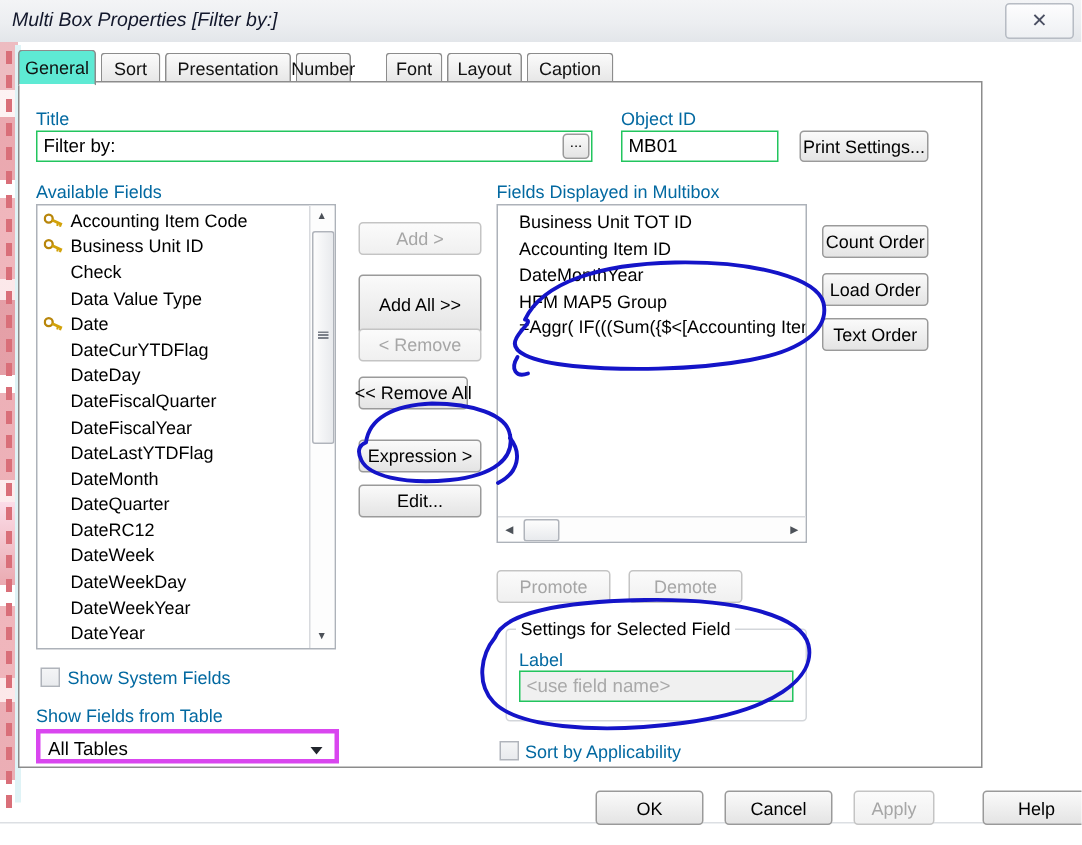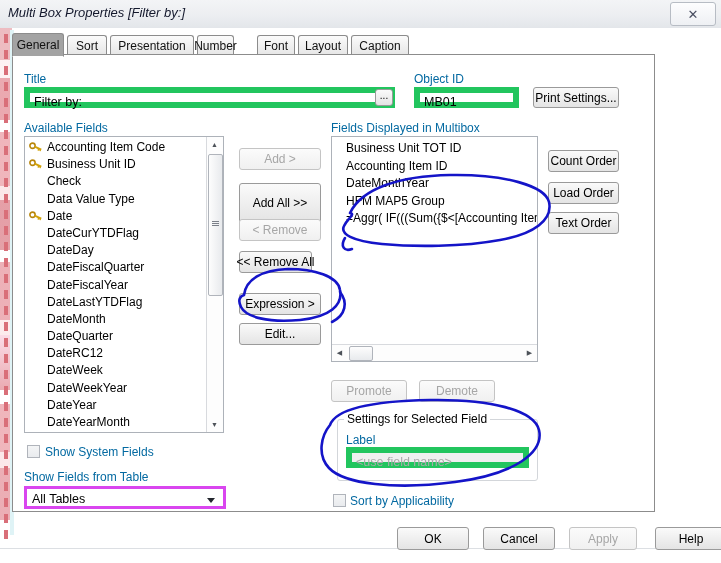--- a/index.html
+++ b/index.html
@@ -39,29 +39,29 @@
     display:flex;align-items:center;justify-content:center;}
   .close-x{font-size:13px;color:#4a4f62;font-family:"DejaVu Sans",sans-serif;}
 
   
   .tabstrip{position:absolute;left:12px;top:33px;width:700px;height:22px;}
   .tab{position:absolute;top:2px;height:20px;border:1px solid #8c8c8c;
     border-bottom:none;border-radius:3px 3px 0 0;
     background:linear-gradient(to bottom,#fbfbfb,#e6e6e6);
     display:flex;align-items:center;justify-content:center;
     padding:0 8px;font-size:12px;color:#111;box-sizing:border-box;}
-  .tab.active{top:0;height:24px;background:#a3a3a3;border-color:#8c8c8c;
+  .tab.active{top:0;height:24px;background:#5eead4;border-color:#8c8c8c;
     border-bottom:1px solid #fff;z-index:4;}
 
   .panel{position:absolute;left:12px;top:54px;width:643px;height:458px;
     background:#fff;border:1px solid #8c8c8c;box-sizing:border-box;}
 
   .lbl{position:absolute;font-size:12px;color:#0369a1;white-space:nowrap;}
 
-  .txtbox{position:absolute;box-sizing:border-box;border:6px solid #22c55e;
+  .txtbox{position:absolute;box-sizing:border-box;border:1px solid #22c55e;
     background:#fff;font-size:12.5px;color:#000;padding:2px 4px;
     font-family:"Liberation Sans",sans-serif;}
 
   .btn{position:absolute;box-sizing:border-box;border:1px solid #9a9a9a;
     border-radius:3px;background:linear-gradient(to bottom,#fafafa,#e4e4e4);
     font-size:12px;color:#000;display:flex;align-items:center;justify-content:center;
     font-family:"Liberation Sans",sans-serif;white-space:nowrap;}
   .btn.disabled{color:#a6a6a6;border-color:#c4c4c4;
     background:linear-gradient(to bottom,#fbfbfb,#f0f0f0);}
 
@@ -166,20 +166,21 @@
           </svg><span>Date</span></div>
         <div class="list-item"><span>DateCurYTDFlag</span></div>
         <div class="list-item"><span>DateDay</span></div>
         <div class="list-item"><span>DateFiscalQuarter</span></div>
         <div class="list-item"><span>DateFiscalYear</span></div>
         <div class="list-item"><span>DateLastYTDFlag</span></div>
         <div class="list-item"><span>DateMonth</span></div>
         <div class="list-item"><span>DateQuarter</span></div>
         <div class="list-item"><span>DateRC12</span></div>
         <div class="list-item"><span>DateWeek</span></div>
+        <div class="list-item"><span>DateWeekDay</span></div>
         <div class="list-item"><span>DateWeekYear</span></div>
         <div class="list-item"><span>DateYear</span></div>
         <div class="list-item"><span>DateYearMonth</span></div>
       </div>
     <div class="vscroll">
       <div class="vs-arrow" style="top:0;">▲</div>
       <div class="vs-thumb" style="top:17px;height:140px;">
         <div class="vs-grip" style="top:66px;"></div>
       </div>
       <div class="vs-arrow" style="bottom:0;">▼</div>
@@ -236,21 +237,21 @@
   <div class="lbl" style="left:24px;top:470px;">Show Fields from Table</div>
   <div class="combo" style="left:24px;top:486px;width:202px;height:23px;">
     <span>All Tables</span>
     <span class="combo-arrow"></span>
   </div>
 
   <div class="footer-sep"></div>
   <div id="footer-btns">
       <div class="btn" style="left: 397px; top: 527px; width: 72px; height: 23px;">OK</div>
       <div class="btn" style="left: 483px; top: 527px; width: 72px; height: 23px;">Cancel</div>
-      <div class="btn disabled" style="left: 569px; top: 527px; width: 68px; height: 23px;">Apply</div>
+      <div class="btn disabled" style="left: 569px; top: 527px; width: 54px; height: 23px;">Apply</div>
       <div class="btn" style="left: 655px; top: 527px; width: 72px; height: 23px;">Help</div>
     </div>
 
   <svg class="ink" viewBox="0 0 721 563">
     <g fill="none" stroke="#1414c8" stroke-width="2.6" stroke-linecap="round" stroke-linejoin="round">
       <path d="M350,213 C362,188 400,176 450,175 C505,174 545,186 549,202 C553,220 534,234 500,240
                C462,247 414,247 382,244 C352,241 340,234 344,226 C347,219 356,214 350,213 Z"></path>
       <path d="M345,238 C340,246 344,252 352,249"></path>
       <path d="M244,295 C246,279 262,270 288,269 C314,269 338,276 340,290 C343,305 330,317 300,320
                C268,323 246,317 241,307 C237,299 241,296 244,295 Z"></path>

